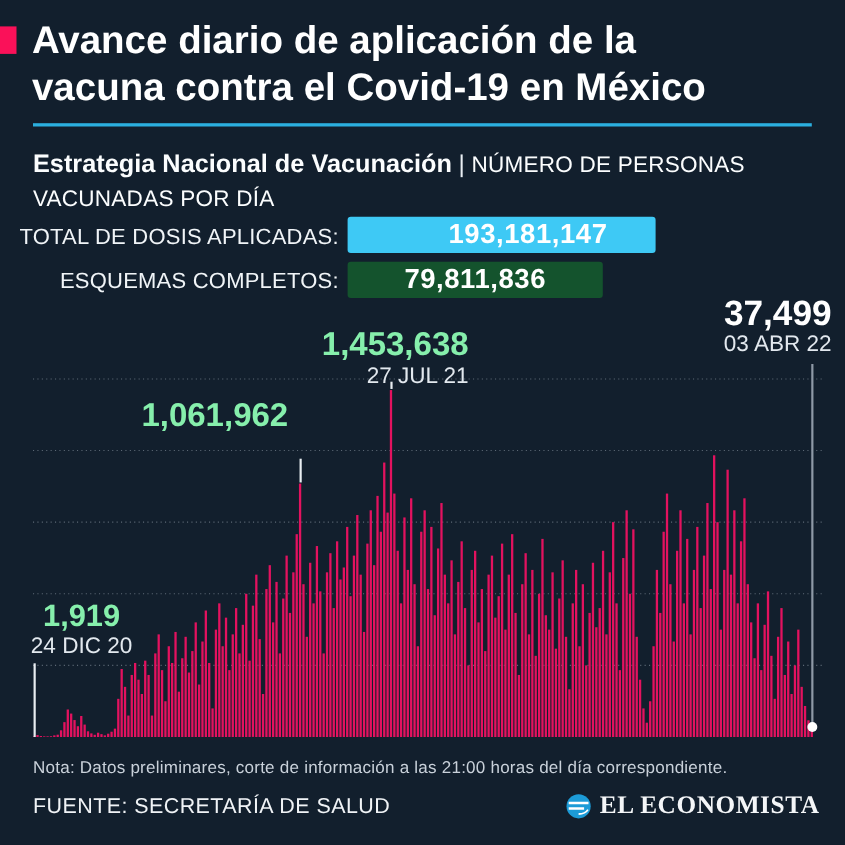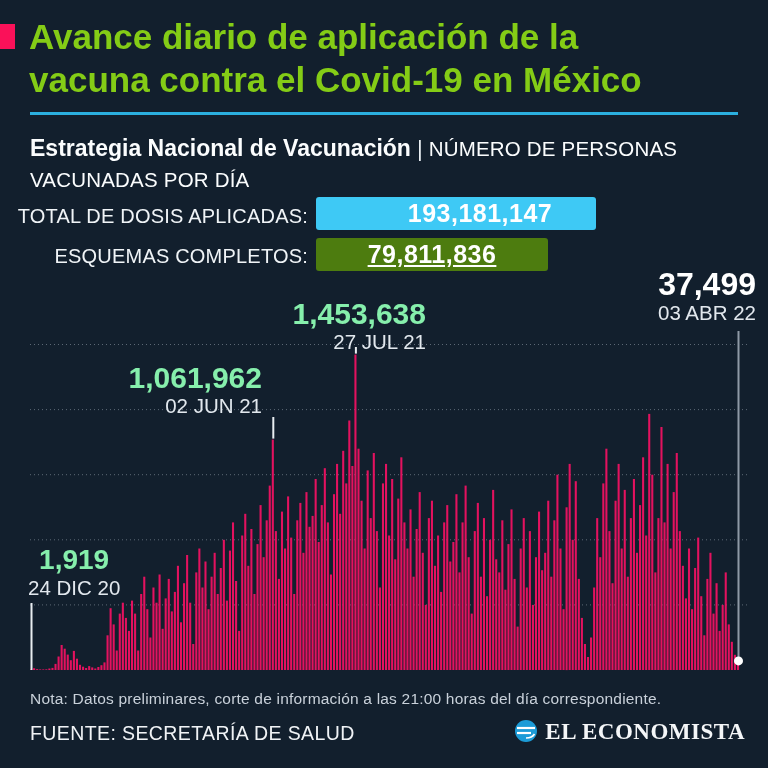--- a/index.html
+++ b/index.html
@@ -4,48 +4,48 @@
 <style>
   html,body{margin:0;padding:0;}
   body{
     width:768px;height:768px;position:relative;overflow:hidden;
     background:#121f2d;
     font-family:"Liberation Sans",sans-serif;
     -webkit-font-smoothing:antialiased;
   }
   .accent-square{position:absolute;left:0;top:24px;width:15px;height:25px;background:#fa1159;}
   .title{position:absolute;left:29px;top:15px;width:730px;
-    font-size:35px;font-weight:700;color:#84cc16;line-height:43px;letter-spacing:0px;}
+    font-size:35px;font-weight:700;color:#ffffff;line-height:43px;letter-spacing:0px;}
   .title-rule{position:absolute;left:30px;top:112px;width:708px;height:3px;background:#2bafdf;}
   .subtitle{position:absolute;left:30px;top:134px;width:700px;line-height:29px;color:#fbfdfe;}
   .subtitle .b{font-size:23px;font-weight:700;}
   .subtitle .sep{font-size:22px;font-weight:300;color:#e9eef3;padding:0 6px;}
   .subtitle .r{font-size:20.5px;font-weight:400;letter-spacing:0.2px;}
   .stat-label{position:absolute;left:0;width:308px;text-align:right;
     font-size:20px;color:#f0f4f7;letter-spacing:0.2px;}
   #stat-label-0{top:205px;}
   #stat-label-1{top:245px;}
   .badge{position:absolute;left:316px;width:232px;height:33px;border-radius:3px;
     display:flex;align-items:center;justify-content:center;
     font-size:25px;font-weight:700;color:#ffffff;letter-spacing:0.5px;}
   #badge-0{top:197px;background:#3ec9f5;padding-left:48px;}
-  #badge-1{top:238px;background:#4d7c0f;text-decoration:underline;}
+  #badge-1{top:238px;background:#14532d;}
   #chart-svg{position:absolute;left:0;top:0;}
   .ann{position:absolute;color:#f3f6f9;}
   .ann .ann-value{font-size:30px;font-weight:700;line-height:32px;color:#86efac;}
   .ann .ann-date{font-size:20.5px;font-weight:400;line-height:24px;color:#e2e8ee;}
   #ann-0{left:28px;top:544px;text-align:center;}
   #ann-0 .ann-value{font-size:28px;}
   #ann-1{right:506px;top:362px;text-align:right;}
   #ann-2{right:342px;top:298px;text-align:right;}
   #ann-3{right:12px;top:267px;text-align:right;}
   #ann-3 .ann-value{font-size:32px;font-weight:800;line-height:34px;color:#ffffff;}
   .note{position:absolute;left:30px;top:690px;font-size:15.5px;color:#c9d1da;letter-spacing:0.2px;}
   .source{position:absolute;left:30px;top:722px;font-size:19.5px;color:#f0f3f6;letter-spacing:0.4px;}
-  .brand{position:absolute;right:23px;top:719px;display:flex;align-items:flex-start;gap:7px;}
+  .brand{position:absolute;right:23px;top:719px;display:flex;align-items:flex-end;gap:7px;}
   .brand-text{font-family:"Liberation Serif",serif;font-size:23px;font-weight:700;
     color:#f4f6f8;letter-spacing:0.5px;}
 </style>
 </head>
 <body>
 
 <div class="accent-square"></div>
 <div class="title">
   <div>Avance diario de aplicación de la</div>
   <div>vacuna contra el Covid-19 en México</div>
@@ -305,21 +305,20 @@
     <line x1="738.5" y1="331" x2="738.5" y2="660.9" stroke="#8e99a6" stroke-width="2"></line>
     <circle cx="738.5" cy="660.9" r="4.5" fill="#ffffff"></circle>
   </svg>
 
 <div class="ann" id="ann-0">
   <div class="ann-value">1,919</div>
   <div class="ann-date">24 DIC 20</div>
 </div>
 <div class="ann" id="ann-1">
   <div class="ann-value">1,061,962</div>
-  <div class="ann-date">02 JUN 21</div>
 </div>
 <div class="ann" id="ann-2">
   <div class="ann-value">1,453,638</div>
   <div class="ann-date">27 JUL 21</div>
 </div>
 <div class="ann" id="ann-3">
   <div class="ann-value">37,499</div>
   <div class="ann-date">03 ABR 22</div>
 </div>
 

